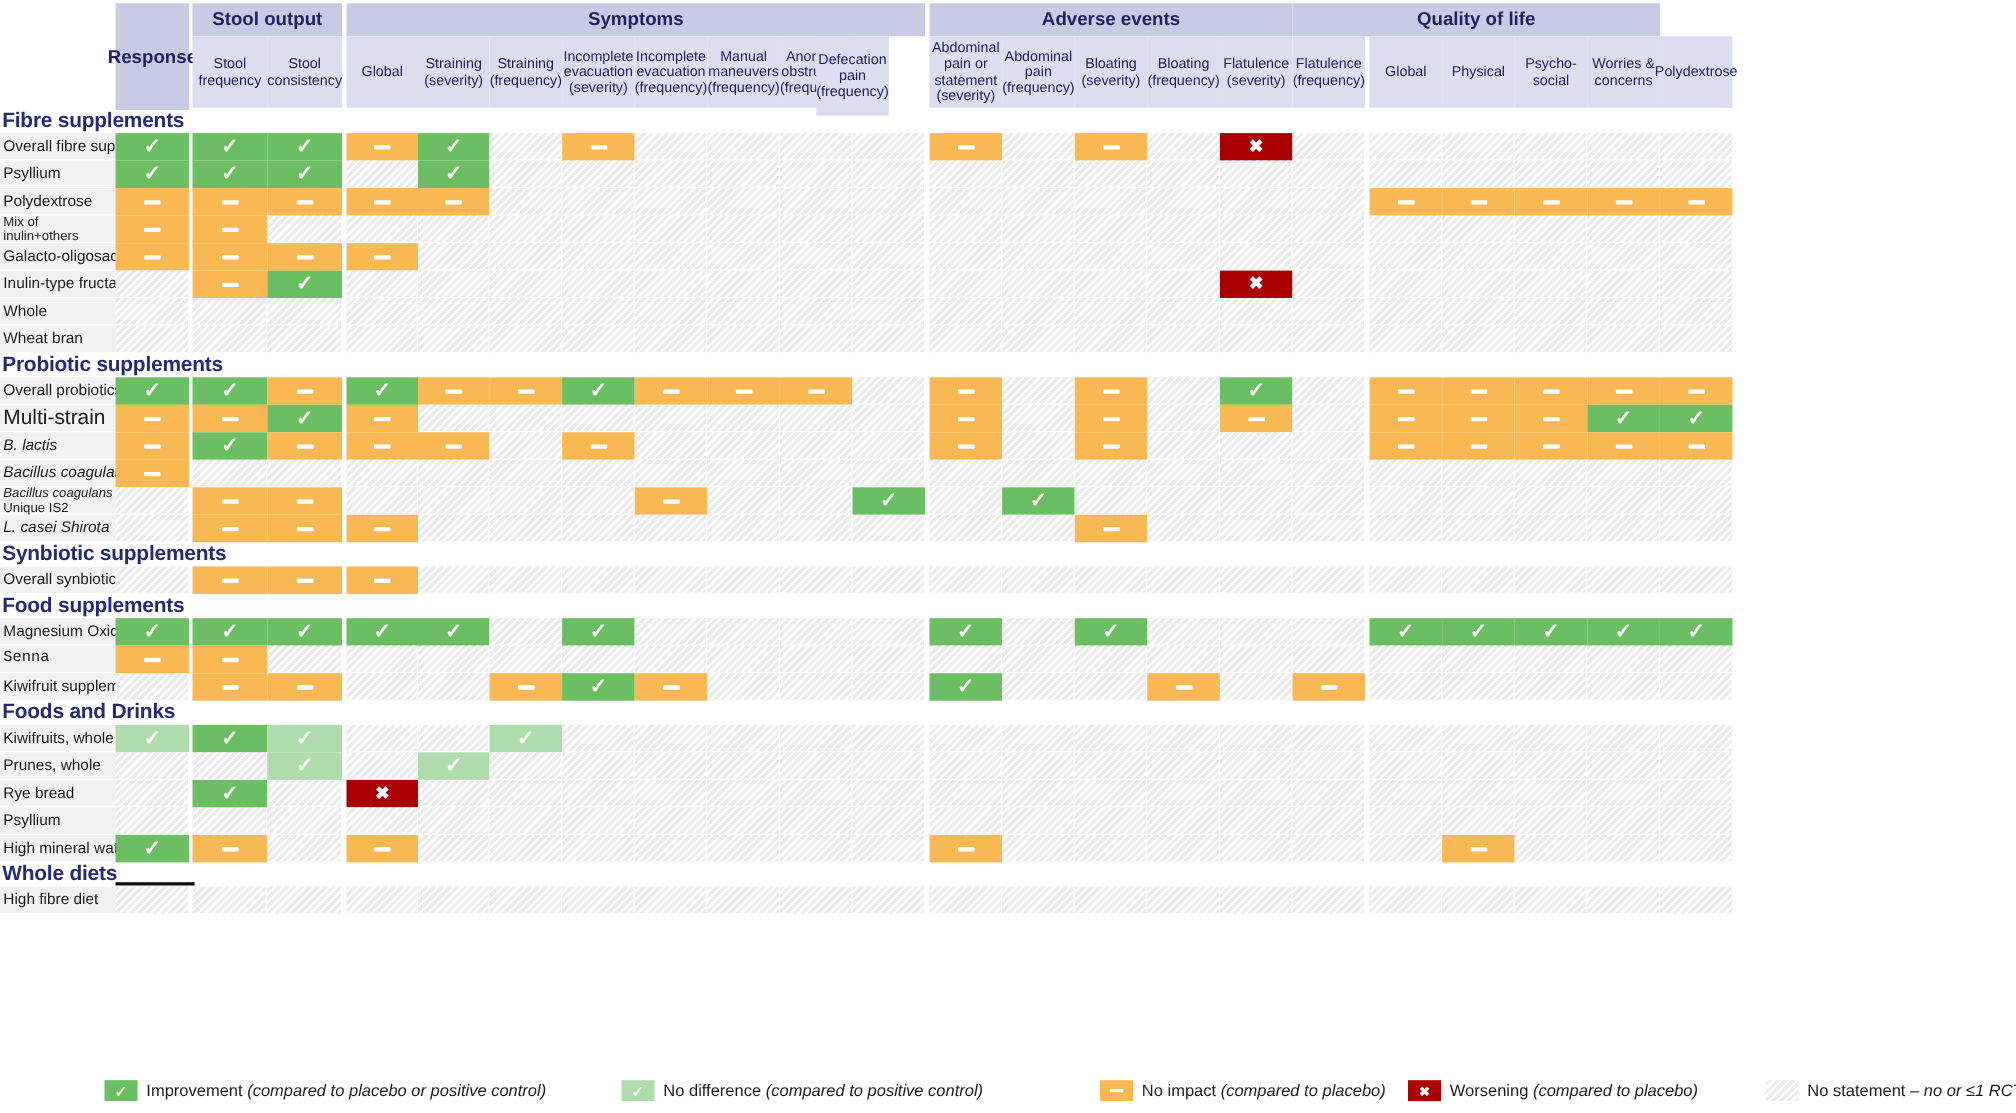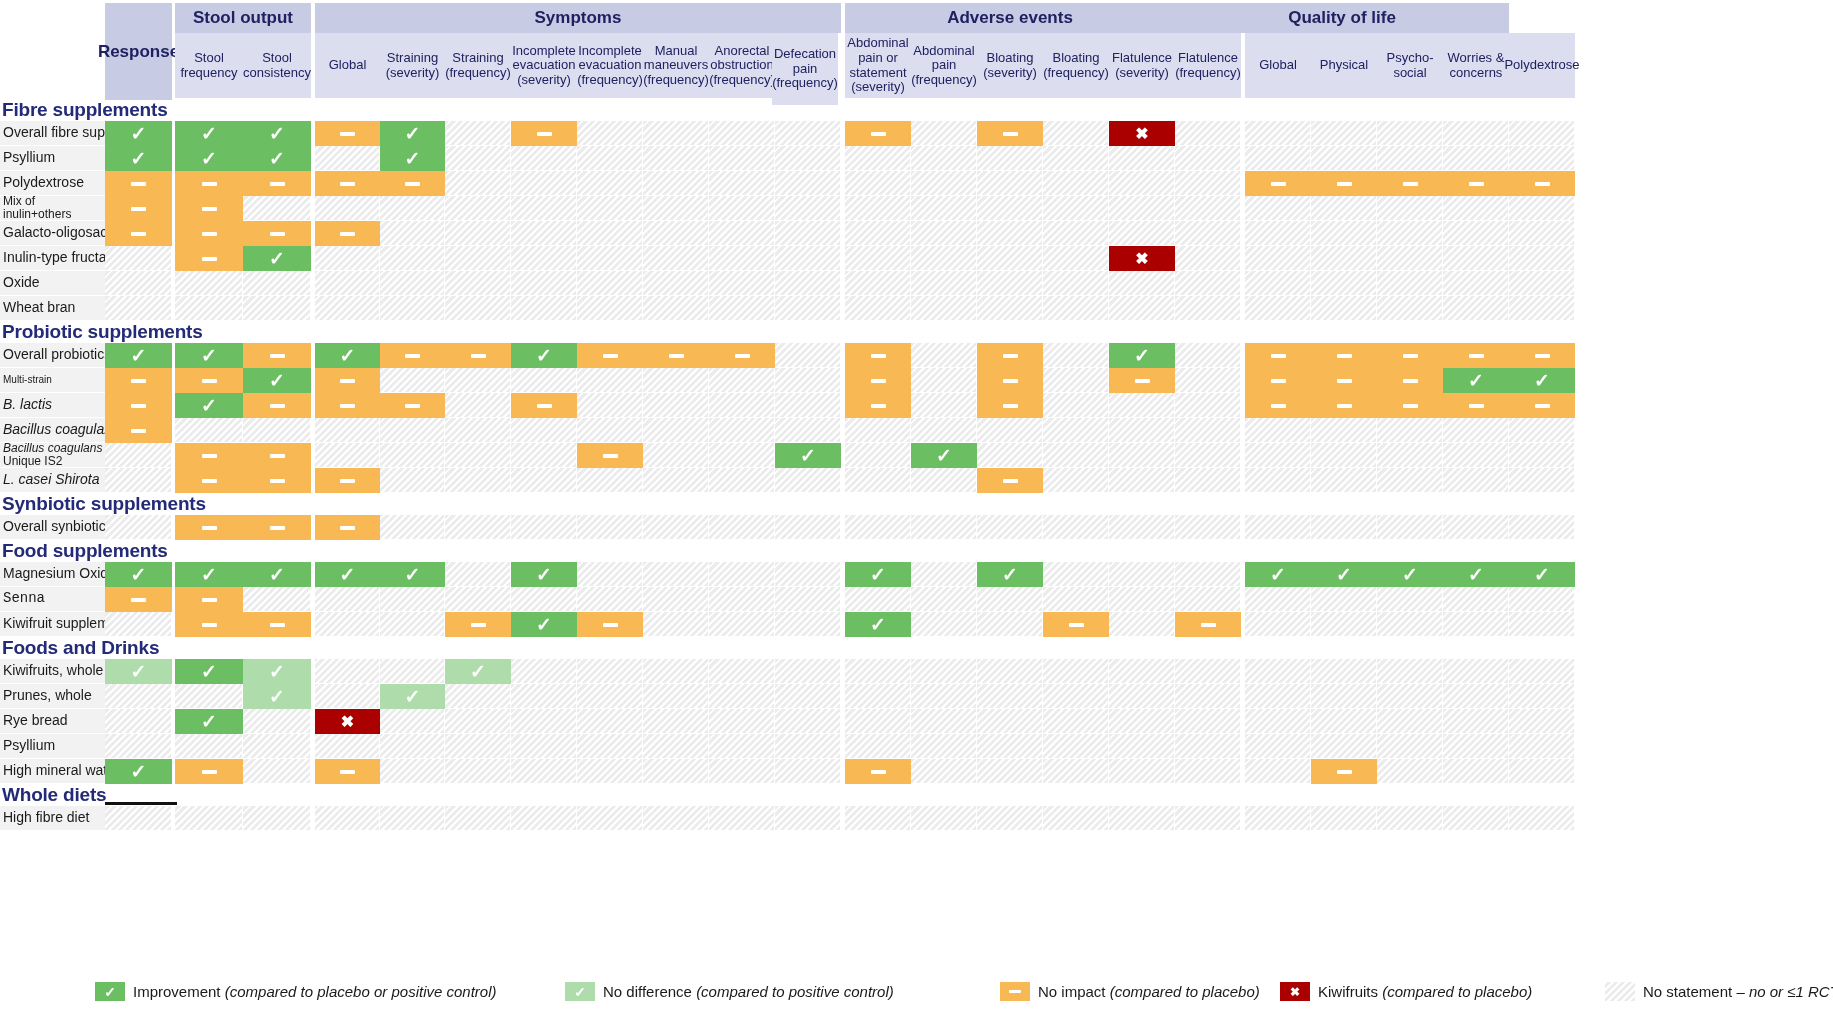--- a/index.html
+++ b/index.html
@@ -219,21 +219,21 @@
           <div>(frequency)</div>
         </div>
       </div>
       <div class="hdr-sub" style="left: 709px; top: 33px; width: 66px; height: 65px;">
         <div>
           <div>Anorectal</div>
           <div>obstruction</div>
           <div>(frequency)</div>
         </div>
       </div>
-      <div class="hdr-sub" style="left: 772px; top: 33px; width: 66px; height: 72px;">
+      <div class="hdr-sub" style="left: 742px; top: 33px; width: 66px; height: 72px;">
         <div>
           <div>Defecation</div>
           <div>pain</div>
           <div>(frequency)</div>
         </div>
       </div>
       <div class="hdr-sub" style="left: 845px; top: 33px; width: 66px; height: 65px;">
         <div>
           <div>Abdominal</div>
           <div>pain or</div>
@@ -511,21 +511,21 @@
       <div class="cell c-worsen" style="left: 1109px; top: 246px; width: 66px; height: 25px;">
         <span class="mark-cross">✖</span>
       </div>
       <div class="cell c-none" style="left: 1175px; top: 246px; width: 66px; height: 25px;"></div>
       <div class="cell c-none" style="left: 1245px; top: 246px; width: 66px; height: 25px;"></div>
       <div class="cell c-none" style="left: 1311px; top: 246px; width: 66px; height: 25px;"></div>
       <div class="cell c-none" style="left: 1377px; top: 246px; width: 66px; height: 25px;"></div>
       <div class="cell c-none" style="left: 1443px; top: 246px; width: 66px; height: 25px;"></div>
       <div class="cell c-none" style="left: 1509px; top: 246px; width: 66px; height: 25px;"></div>
       <div class="row-label" style="left: 0px; top: 271px; width: 105px; height: 25px; font-size: 14px;">
-        <div>Oxide</div>
+        <div>Whole</div>
       </div>
       <div class="cell c-none" style="left: 105px; top: 271px; width: 67px; height: 25px;"></div>
       <div class="cell c-none" style="left: 175px; top: 271px; width: 68px; height: 25px;"></div>
       <div class="cell c-none" style="left: 243px; top: 271px; width: 68px; height: 25px;"></div>
       <div class="cell c-none" style="left: 315px; top: 271px; width: 65px; height: 25px;"></div>
       <div class="cell c-none" style="left: 380px; top: 271px; width: 65px; height: 25px;"></div>
       <div class="cell c-none" style="left: 445px; top: 271px; width: 66px; height: 25px;"></div>
       <div class="cell c-none" style="left: 511px; top: 271px; width: 66px; height: 25px;"></div>
       <div class="cell c-none" style="left: 577px; top: 271px; width: 66px; height: 25px;"></div>
       <div class="cell c-none" style="left: 643px; top: 271px; width: 66px; height: 25px;"></div>
@@ -622,21 +622,21 @@
       </div>
       <div class="cell c-noimpact" style="left: 1377px; top: 343px; width: 66px; height: 25px;">
         <span class="mark-dash"></span>
       </div>
       <div class="cell c-noimpact" style="left: 1443px; top: 343px; width: 66px; height: 25px;">
         <span class="mark-dash"></span>
       </div>
       <div class="cell c-noimpact" style="left: 1509px; top: 343px; width: 66px; height: 25px;">
         <span class="mark-dash"></span>
       </div>
-      <div class="row-label" style="left: 0px; top: 368px; width: 105px; height: 25px; font-size: 10px;">
+      <div class="row-label" style="left: 0px; top: 368px; width: 105px; height: 25px; font-size: 19px;">
         <div>Multi-strain</div>
       </div>
       <div class="cell c-noimpact" style="left: 105px; top: 368px; width: 67px; height: 25px;">
         <span class="mark-dash"></span>
       </div>
       <div class="cell c-noimpact" style="left: 175px; top: 368px; width: 68px; height: 25px;">
         <span class="mark-dash"></span>
       </div>
       <div class="cell c-improve" style="left: 243px; top: 368px; width: 68px; height: 25px;">
         <span class="mark-check">✓</span>
@@ -1177,20 +1177,20 @@
       <div class="legend-item" style="position: absolute; left: 905px; top: 0px;">
         <div class="legend-swatch c-noimpact">
           <span class="mark-dash"></span>
         </div>
         <span class="legend-text"><span>No impact </span><em>(compared to placebo)</em></span>
       </div>
       <div class="legend-item" style="position: absolute; left: 1185px; top: 0px;">
         <div class="legend-swatch c-worsen">
           <span class="mark-cross">✖</span>
         </div>
-        <span class="legend-text"><span>Kiwifruits </span><em>(compared to placebo)</em></span>
+        <span class="legend-text"><span>Worsening </span><em>(compared to placebo)</em></span>
       </div>
       <div class="legend-item" style="position: absolute; left: 1510px; top: 0px;">
         <div class="legend-swatch sw-none"></div>
         <span class="legend-text"><span>No statement – </span><em>no or ≤1 RCT</em></span>
       </div>
     </div>
 </div>
 
 </body></html>

